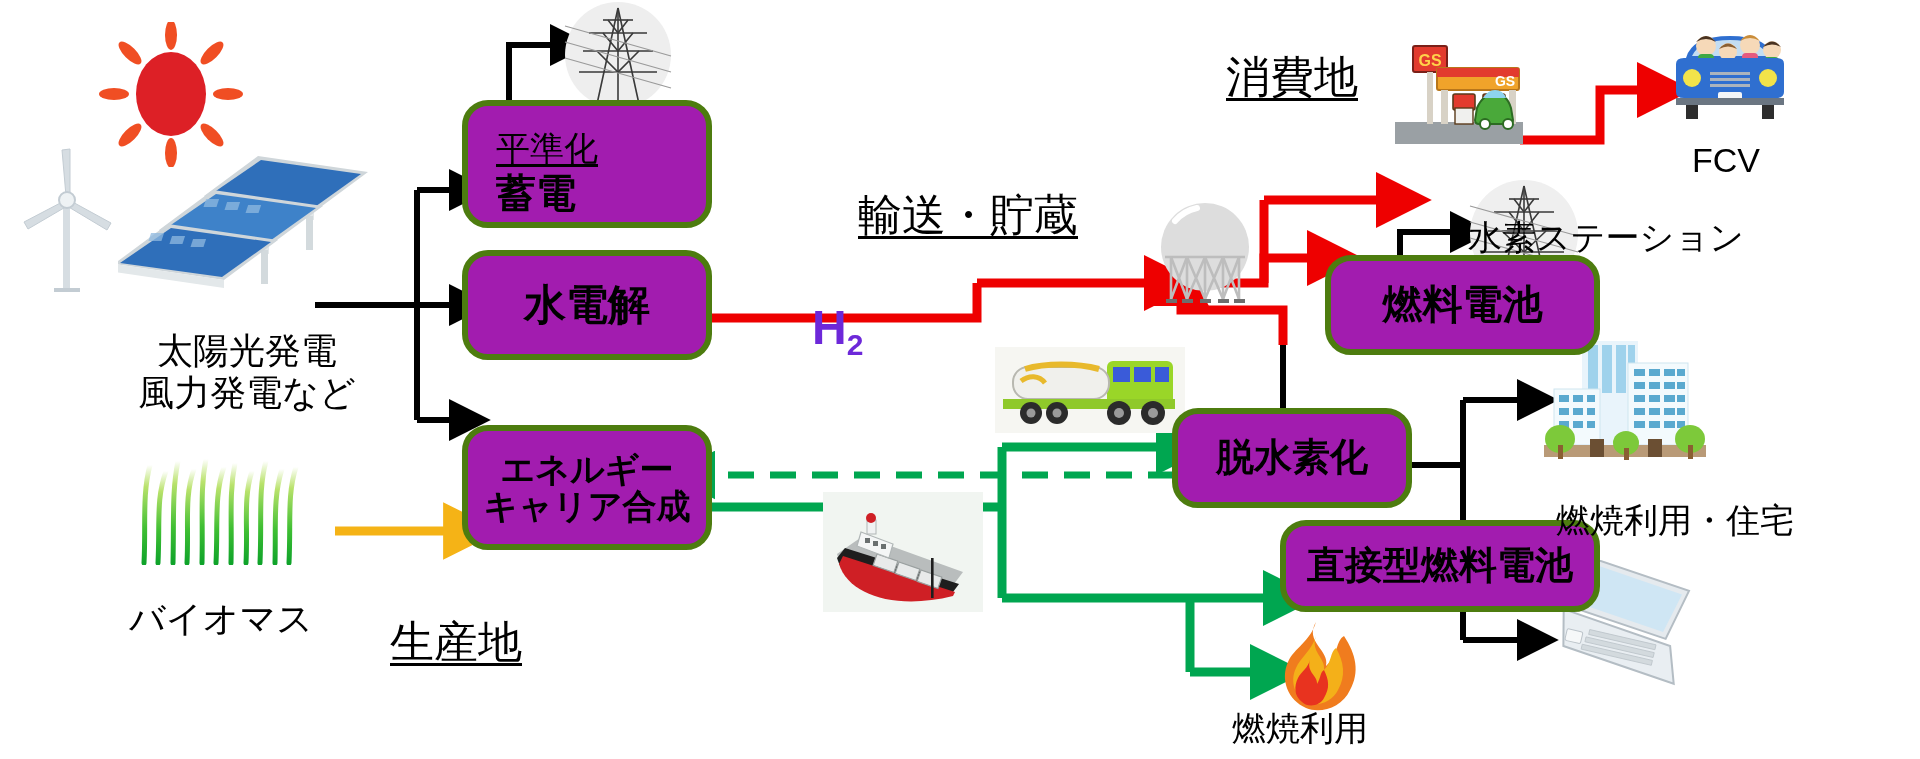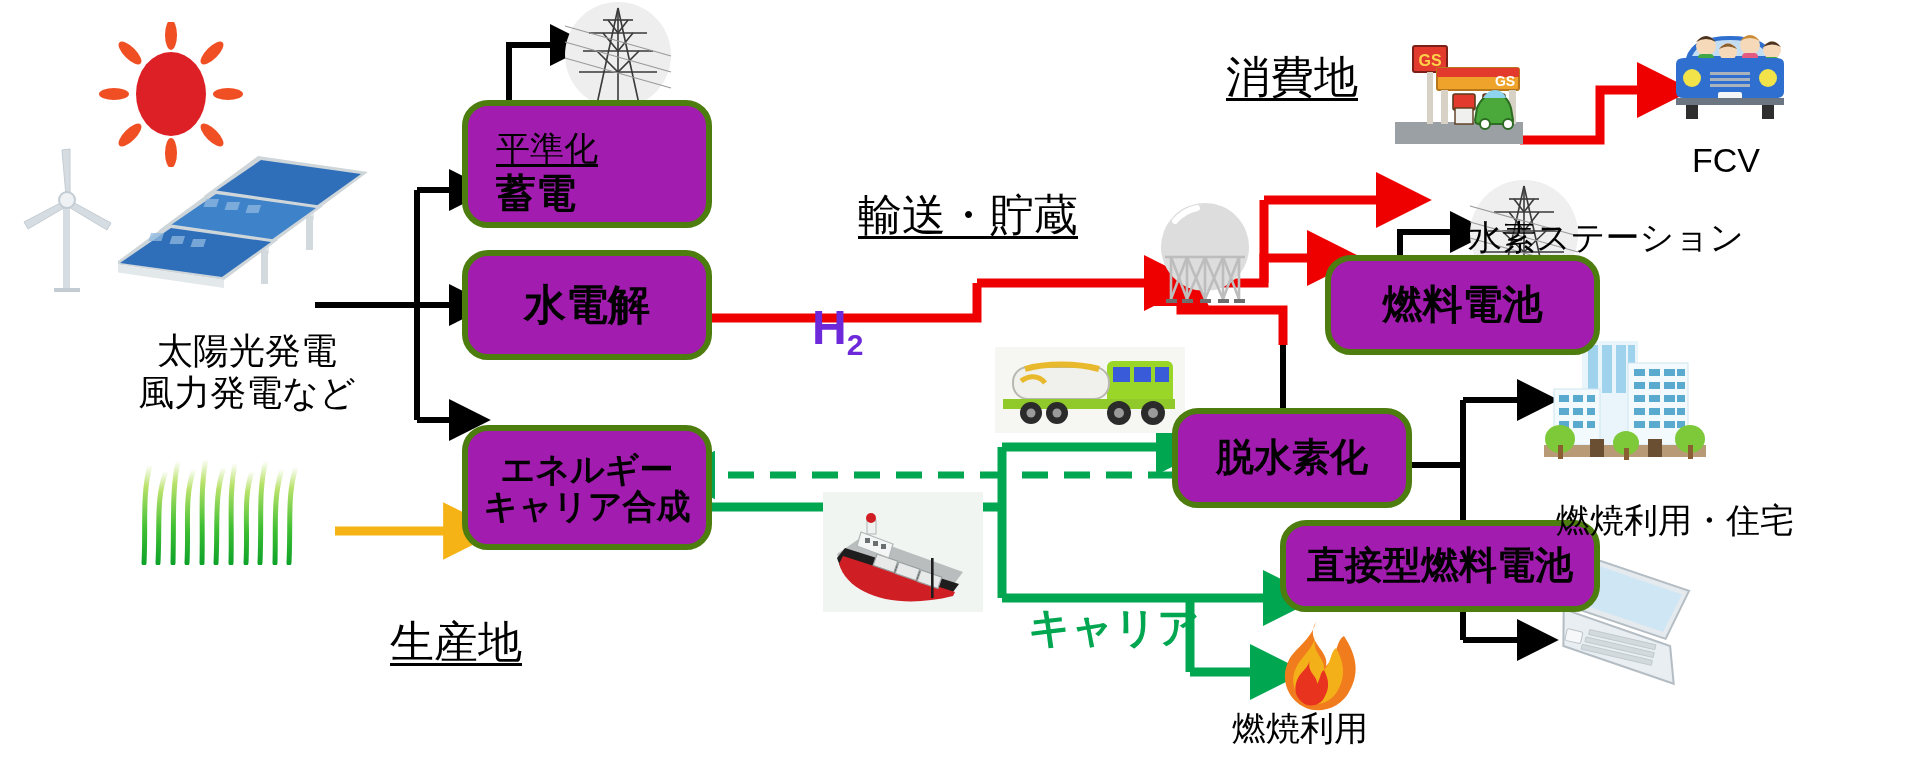--- a/index.html
+++ b/index.html
@@ -477,29 +477,29 @@
 
   <div class="section-title" style="left:390px;top:613px;">生産地</div>
   <div class="section-title" style="left:858px;top:186px;">輸送・貯蔵</div>
   <div class="section-title" style="left:1226px;top:48px;">消費地</div>
 
   <div class="caption" style="left:112px;top:330px;width:270px;font-size:36px;">
     <div>太陽光発電</div>
     <div>風力発電など</div>
   </div>
 
+  <div class="caption" style="left:116px;top:598px;width:210px;font-size:36px;">バイオマス</div>
 
   <div class="caption" style="left:1468px;top:190px;font-size:34px;margin-top:27px;">水素ステーション</div>
 
   <div class="caption" style="left:1692px;top:140px;font-size:34px;">FCV</div>
 
   <div class="caption" style="left:1556px;top:500px;font-size:34px;">燃焼利用・住宅</div>
 
 
   <div class="caption" style="left:1232px;top:708px;font-size:34px;">燃焼利用</div>
 
   <div class="edge-label" style="left:812px;top:262px;font-size:48px;color:#6d28d9;margin-top:38px;">
     <span>H</span><sub style="font-size:30px;">2</sub>
   </div>
 
-  <div class="edge-label" style="left:1028px;top:600px;font-size:42px;color:#00a650;">キャリア</div>
 
 </div>
 
 </body></html>

